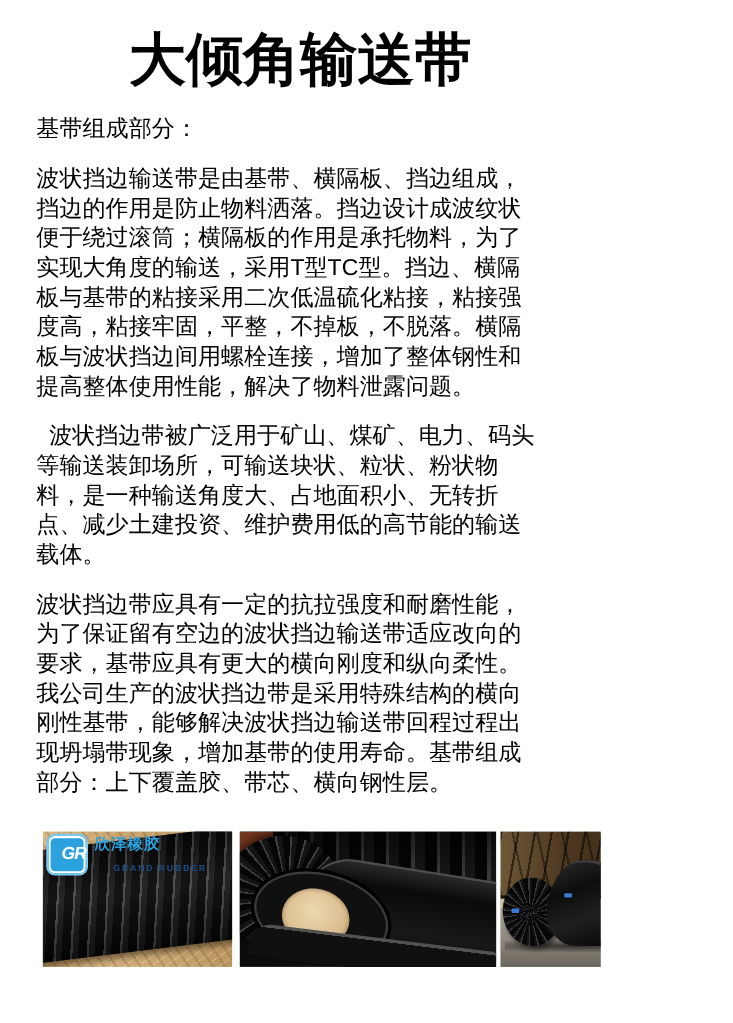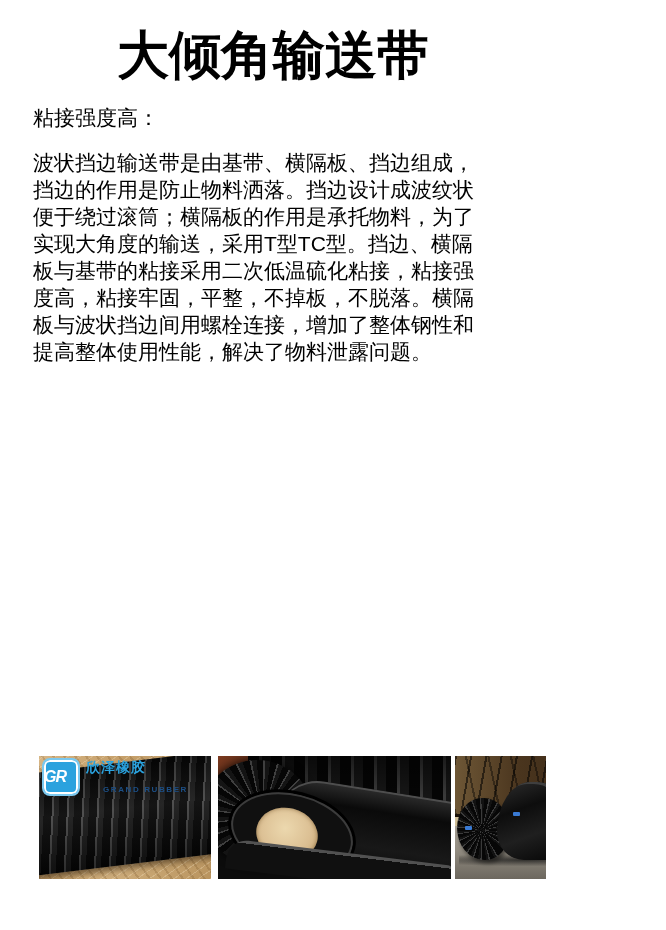--- a/index.html
+++ b/index.html
@@ -80,21 +80,21 @@
   .brand-mark{
     position:absolute;left:0;top:2px;width:34px;height:34px;
     background:#2ba2de;
     border:2px solid #7cc9ef;
     border-radius:8px;
     box-shadow:inset 0 0 0 2px #ffffff;
     color:#fff;
     font-weight:700;
     font-size:16px;
     line-height:34px;
-    text-align:left;
+    text-align:right;
     font-style:italic;
     letter-spacing:-1px;
   }
   .brand-cn{
     position:absolute;left:44px;top:3px;
     font-size:14px;font-weight:700;color:#2ba2de;
     letter-spacing:1px;white-space:nowrap;
   }
   .brand-en{
     position:absolute;left:61px;top:29px;
@@ -213,22 +213,24 @@
   .p3-tag.t3{left:106px;top:64px;}
 </style>
 </head>
 <body>
 
 <div class="page">
 
   <h1 class="page-title"><span>大倾角输送带</span></h1>
 
   <div class="content">
-    <p>粘接强度高：</p>
+    <p>基带组成部分：</p>
     <p>波状挡边输送带是由基带、横隔板、挡边组成，挡边的作用是防止物料洒落。挡边设计成波纹状便于绕过滚筒；横隔板的作用是承托物料，为了实现大角度的输送，采用T型TC型。挡边、横隔板与基带的粘接采用二次低温硫化粘接，粘接强度高，粘接牢固，平整，不掉板，不脱落。横隔板与波状挡边间用螺栓连接，增加了整体钢性和提高整体使用性能，解决了物料泄露问题。</p>
+    <p>  波状挡边带被广泛用于矿山、煤矿、电力、码头等输送装卸场所，可输送块状、粒状、粉状物料，是一种输送角度大、占地面积小、无转折点、减少土建投资、维护费用低的高节能的输送载体。</p>
+    <p>波状挡边带应具有一定的抗拉强度和耐磨性能，为了保证留有空边的波状挡边输送带适应改向的要求，基带应具有更大的横向刚度和纵向柔性。我公司生产的波状挡边带是采用特殊结构的横向刚性基带，能够解决波状挡边输送带回程过程出现坍塌带现象，增加基带的使用寿命。基带组成部分：上下覆盖胶、带芯、横向钢性层。</p>
   </div>
 
   <div class="gallery">
 
     <figure class="photo photo1">
       <div class="p1-floor-speck"></div>
       <div class="p1-belt"></div>
       <div class="p1-belt-shade"></div>
       <div class="brand">
         <div class="brand-mark">GR</div>

